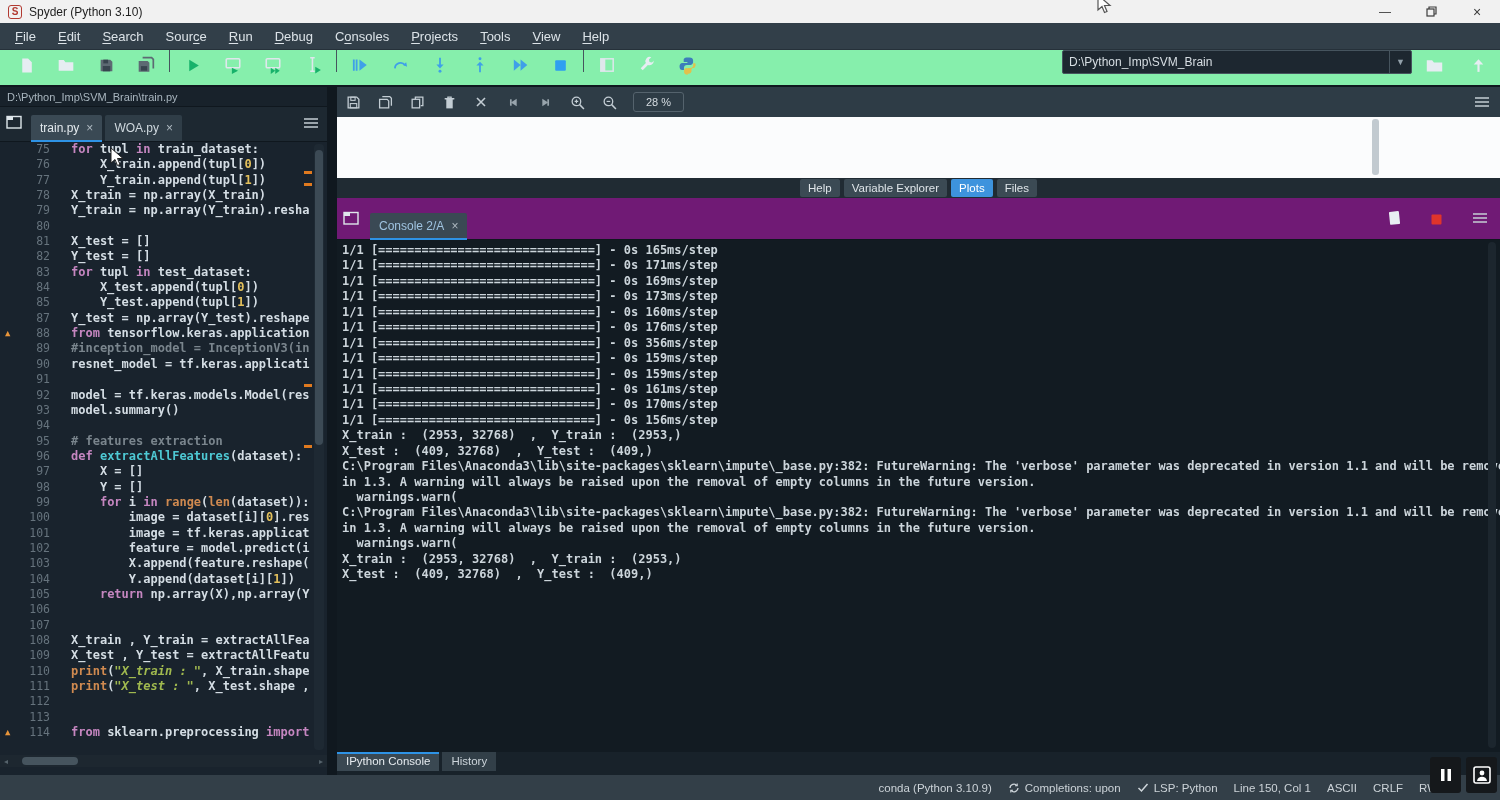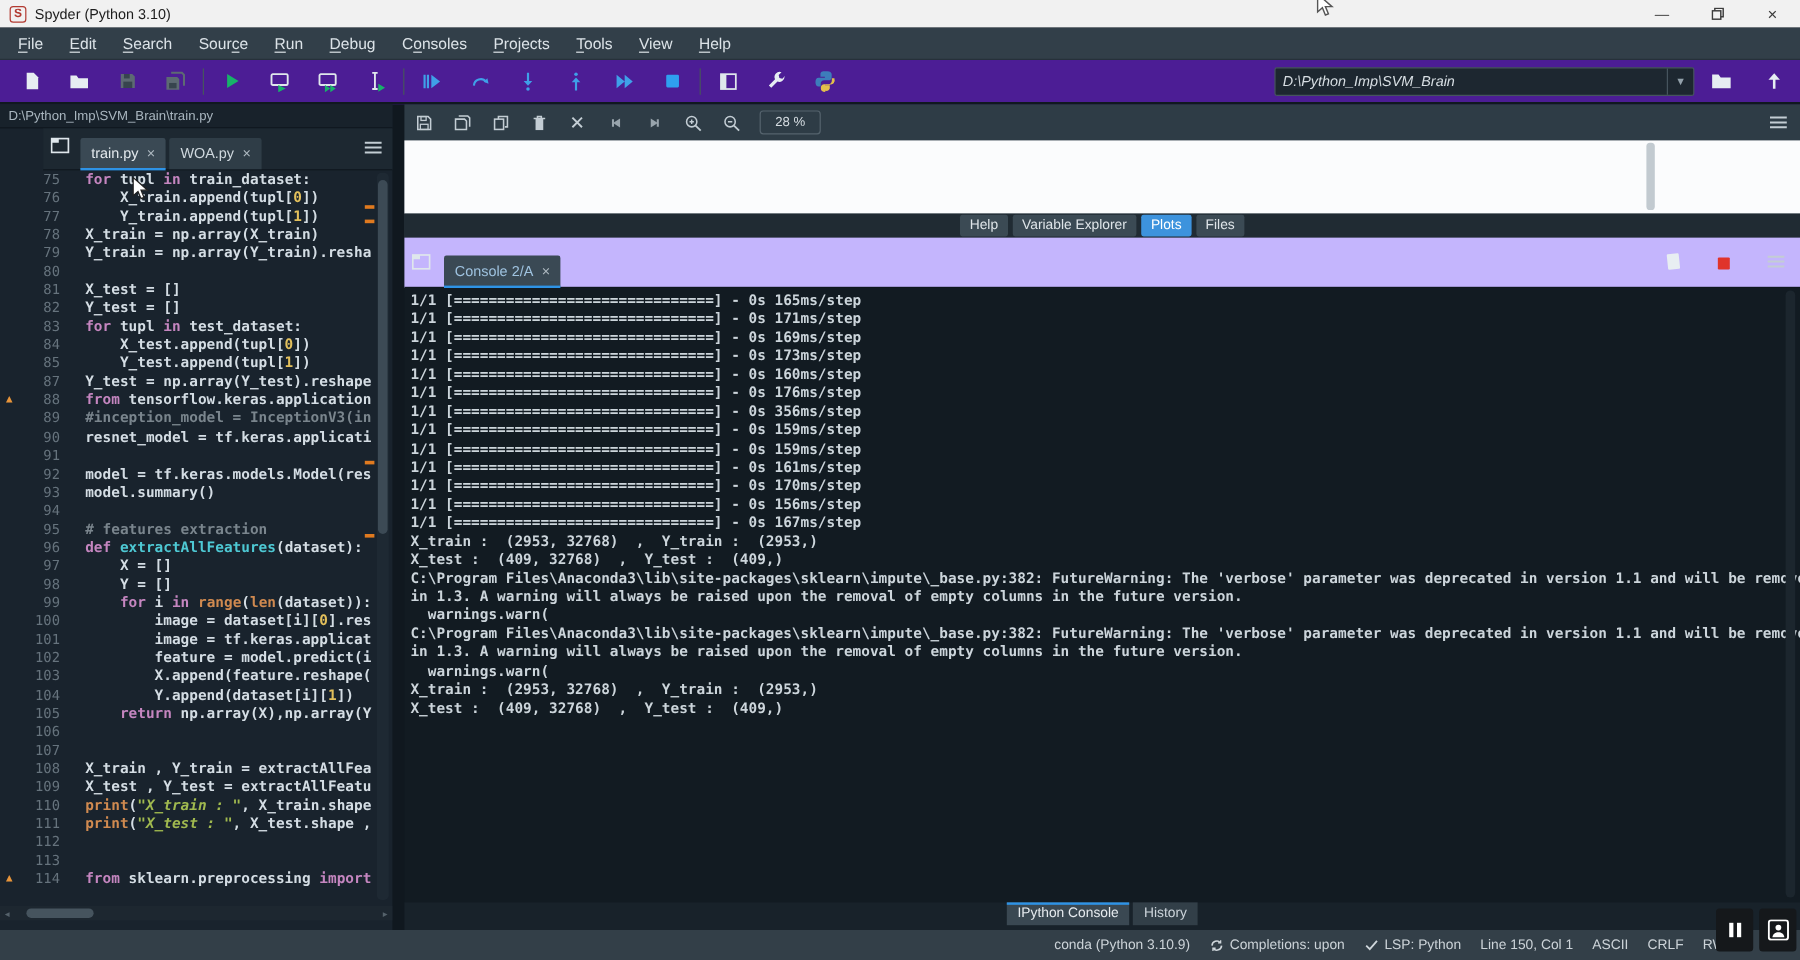--- a/index.html
+++ b/index.html
@@ -15,34 +15,34 @@
   .winctrls{margin-left:auto;display:flex;height:100%;}
   .winbtn{width:46px;height:100%;display:flex;align-items:center;justify-content:center;color:#3c3c3c;font-size:12px;}
 
   
   .menubar{position:absolute;left:0;top:23px;width:1500px;height:27px;background:#323f49;
            display:flex;align-items:center;color:#dce3e8;font-size:13px;padding-left:4px;border-bottom:1px solid #26313a;}
   .menu-item{padding:0 11px;line-height:27px;}
   .menu-item u{text-underline-offset:2px;}
 
   
-  .toolbar{position:absolute;left:0;top:50px;width:1500px;height:37px;background:#4c1d95;
-           display:flex;align-items:center;padding-left:6px;border-bottom:2px solid #10181f;font-style:italic;}
+  .toolbar{position:absolute;left:0;top:50px;width:1500px;height:37px;background:#86efac;
+           display:flex;padding-left:6px;border-bottom:2px solid #10181f;}
   .tbi{width:40px;height:30px;display:flex;align-items:center;justify-content:center;}
   .tsep{width:1px;height:22px;background:#46545e;margin:0 3px;}
   .cwd-combo{margin-left:auto;width:350px;height:24px;background:#1d2730;border:1px solid #46545e;border-radius:2px;
              display:flex;align-items:center;color:#d7dee3;font-size:12px;padding:0 6px;}
   .cwd-combo .caretbox{margin-left:auto;border-left:1px solid #46545e;height:100%;display:flex;align-items:center;padding-left:6px;color:#93a1ab;font-size:9px;}
   .tbi.right{margin:0 2px;}
 
   
   .editor-pane{position:absolute;left:0;top:87px;width:327px;height:688px;background:#19232d;}
   .ed-breadcrumb{height:20px;background:#18222b;color:#a9b6bf;font-size:11px;line-height:20px;padding-left:7px;
                  border-bottom:1px solid #0f171e;white-space:nowrap;overflow:hidden;}
-  .ed-tabstrip{height:35px;background:#1d2831;display:flex;align-items:flex-end;padding:0 4px 0 6px;border-bottom:1px solid #0f171e;position:relative;margin-left:36px;}
+  .ed-tabstrip{height:35px;background:#1d2831;display:flex;align-items:flex-end;padding:0 4px 0 6px;border-bottom:1px solid #0f171e;position:relative;}
   .browse-icon{align-self:center;margin-right:8px;}
   .tab{height:26px;display:flex;align-items:center;background:#2f3d47;color:#cfd8de;font-size:12px;
        padding:0 9px;margin-right:3px;border-radius:2px 2px 0 0;position:relative;}
   .tab.active{background:#3a4954;color:#e4eaee;}
   .tab.active::after{content:"";position:absolute;left:0;right:0;bottom:-1px;height:2px;background:#2e93e6;}
   .tclose{margin-left:7px;color:#aeb9c1;font-size:12px;}
   .strip-menu{position:absolute;right:8px;top:9px;}
 
   .ed-code{position:absolute;left:0;top:55px;width:327px;height:610px;overflow:hidden;}
   .ed-row{display:flex;height:15.35px;line-height:15.35px;white-space:pre;}
@@ -67,29 +67,29 @@
   .zoom-badge{margin-left:8px;border:1px solid #55636d;border-radius:3px;color:#d5dce1;font-size:11px;padding:3px 12px;}
   .plots-menu{position:absolute;right:10px;top:8px;}
   .plots-canvas{position:absolute;left:0;top:30px;width:1163px;height:61px;background:#fbfcfd;}
   .plots-vscroll{position:absolute;left:1035px;top:2px;width:7px;height:56px;background:#c2cad0;border-radius:3px;}
   .plots-tabsrow{position:absolute;left:0;top:91px;width:1163px;height:20px;background:#202b33;display:flex;justify-content:center;gap:4px;align-items:center;}
   .ptab{background:#3b4a54;color:#dfe5e9;font-size:11.5px;padding:2px 8px;border-radius:2px;line-height:14px;}
   .ptab.active{background:#3d93dd;color:#fff;}
 
   
   .console-pane{position:absolute;left:337px;top:198px;width:1163px;height:577px;background:#121b22;}
-  .con-tabbar{height:42px;background:#c4b5fd;display:flex;align-items:flex-end;padding:0 4px 0 6px;border-bottom:1px solid #0f171e;position:relative;}
+  .con-tabbar{height:42px;background:#701a75;display:flex;align-items:flex-end;padding:0 4px 0 6px;border-bottom:1px solid #0f171e;position:relative;}
   .con-tabbar .browse-icon{align-self:center;margin-right:10px;margin-top:4px;}
   .con-icons{position:absolute;right:12px;top:12px;display:flex;gap:30px;align-items:center;}
   .con-output{position:absolute;left:0;top:42px;width:1163px;height:510px;overflow:hidden;padding:3px 0 0 5px;}
   .con-line{font-family:"DejaVu Sans Mono",monospace;font-size:12px;font-weight:600;color:#ccd5db;
             height:15.45px;line-height:15.45px;white-space:pre;}
   .con-vscroll{position:absolute;right:4px;top:44px;width:8px;height:506px;background:#1c262e;border-radius:4px;}
   .con-bottomtabs{position:absolute;left:0;top:554px;width:1163px;height:23px;background:#18222a;
-                  display:flex;justify-content:center;align-items:flex-start;gap:3px;}
+                  display:flex;justify-content:flex-start;align-items:flex-start;gap:3px;}
   .btab{background:#323f48;color:#ccd4da;font-size:11.5px;padding:3px 9px 4px;position:relative;}
   .btab.active{background:#3a4852;color:#e6ebef;}
   .btab.active::before{content:"";position:absolute;left:0;right:0;top:0;height:2px;background:#2e93e6;}
 
   
   .statusbar{position:absolute;left:0;top:775px;width:1500px;height:25px;background:#333f48;
              display:flex;align-items:center;justify-content:flex-end;gap:16px;color:#ccd3d8;
              font-size:11.5px;padding-right:62px;}
   .sb-item{white-space:nowrap;display:flex;align-items:center;gap:5px;}
 
@@ -435,21 +435,20 @@
         <div class="con-line">1/1 [==============================] - 0s 169ms/step</div>
         <div class="con-line">1/1 [==============================] - 0s 173ms/step</div>
         <div class="con-line">1/1 [==============================] - 0s 160ms/step</div>
         <div class="con-line">1/1 [==============================] - 0s 176ms/step</div>
         <div class="con-line">1/1 [==============================] - 0s 356ms/step</div>
         <div class="con-line">1/1 [==============================] - 0s 159ms/step</div>
         <div class="con-line">1/1 [==============================] - 0s 159ms/step</div>
         <div class="con-line">1/1 [==============================] - 0s 161ms/step</div>
         <div class="con-line">1/1 [==============================] - 0s 170ms/step</div>
         <div class="con-line">1/1 [==============================] - 0s 156ms/step</div>
-        <div class="con-line">1/1 [==============================] - 0s 167ms/step</div>
         <div class="con-line">X_train :  (2953, 32768)  ,  Y_train :  (2953,)</div>
         <div class="con-line">X_test :  (409, 32768)  ,  Y_test :  (409,)</div>
         <div class="con-line">C:\Program Files\Anaconda3\lib\site-packages\sklearn\impute\_base.py:382: FutureWarning: The 'verbose' parameter was deprecated in version 1.1 and will be removed</div>
         <div class="con-line">in 1.3. A warning will always be raised upon the removal of empty columns in the future version.</div>
         <div class="con-line">  warnings.warn(</div>
         <div class="con-line">C:\Program Files\Anaconda3\lib\site-packages\sklearn\impute\_base.py:382: FutureWarning: The 'verbose' parameter was deprecated in version 1.1 and will be removed</div>
         <div class="con-line">in 1.3. A warning will always be raised upon the removal of empty columns in the future version.</div>
         <div class="con-line">  warnings.warn(</div>
         <div class="con-line">X_train :  (2953, 32768)  ,  Y_train :  (2953,)</div>
         <div class="con-line">X_test :  (409, 32768)  ,  Y_test :  (409,)</div>

